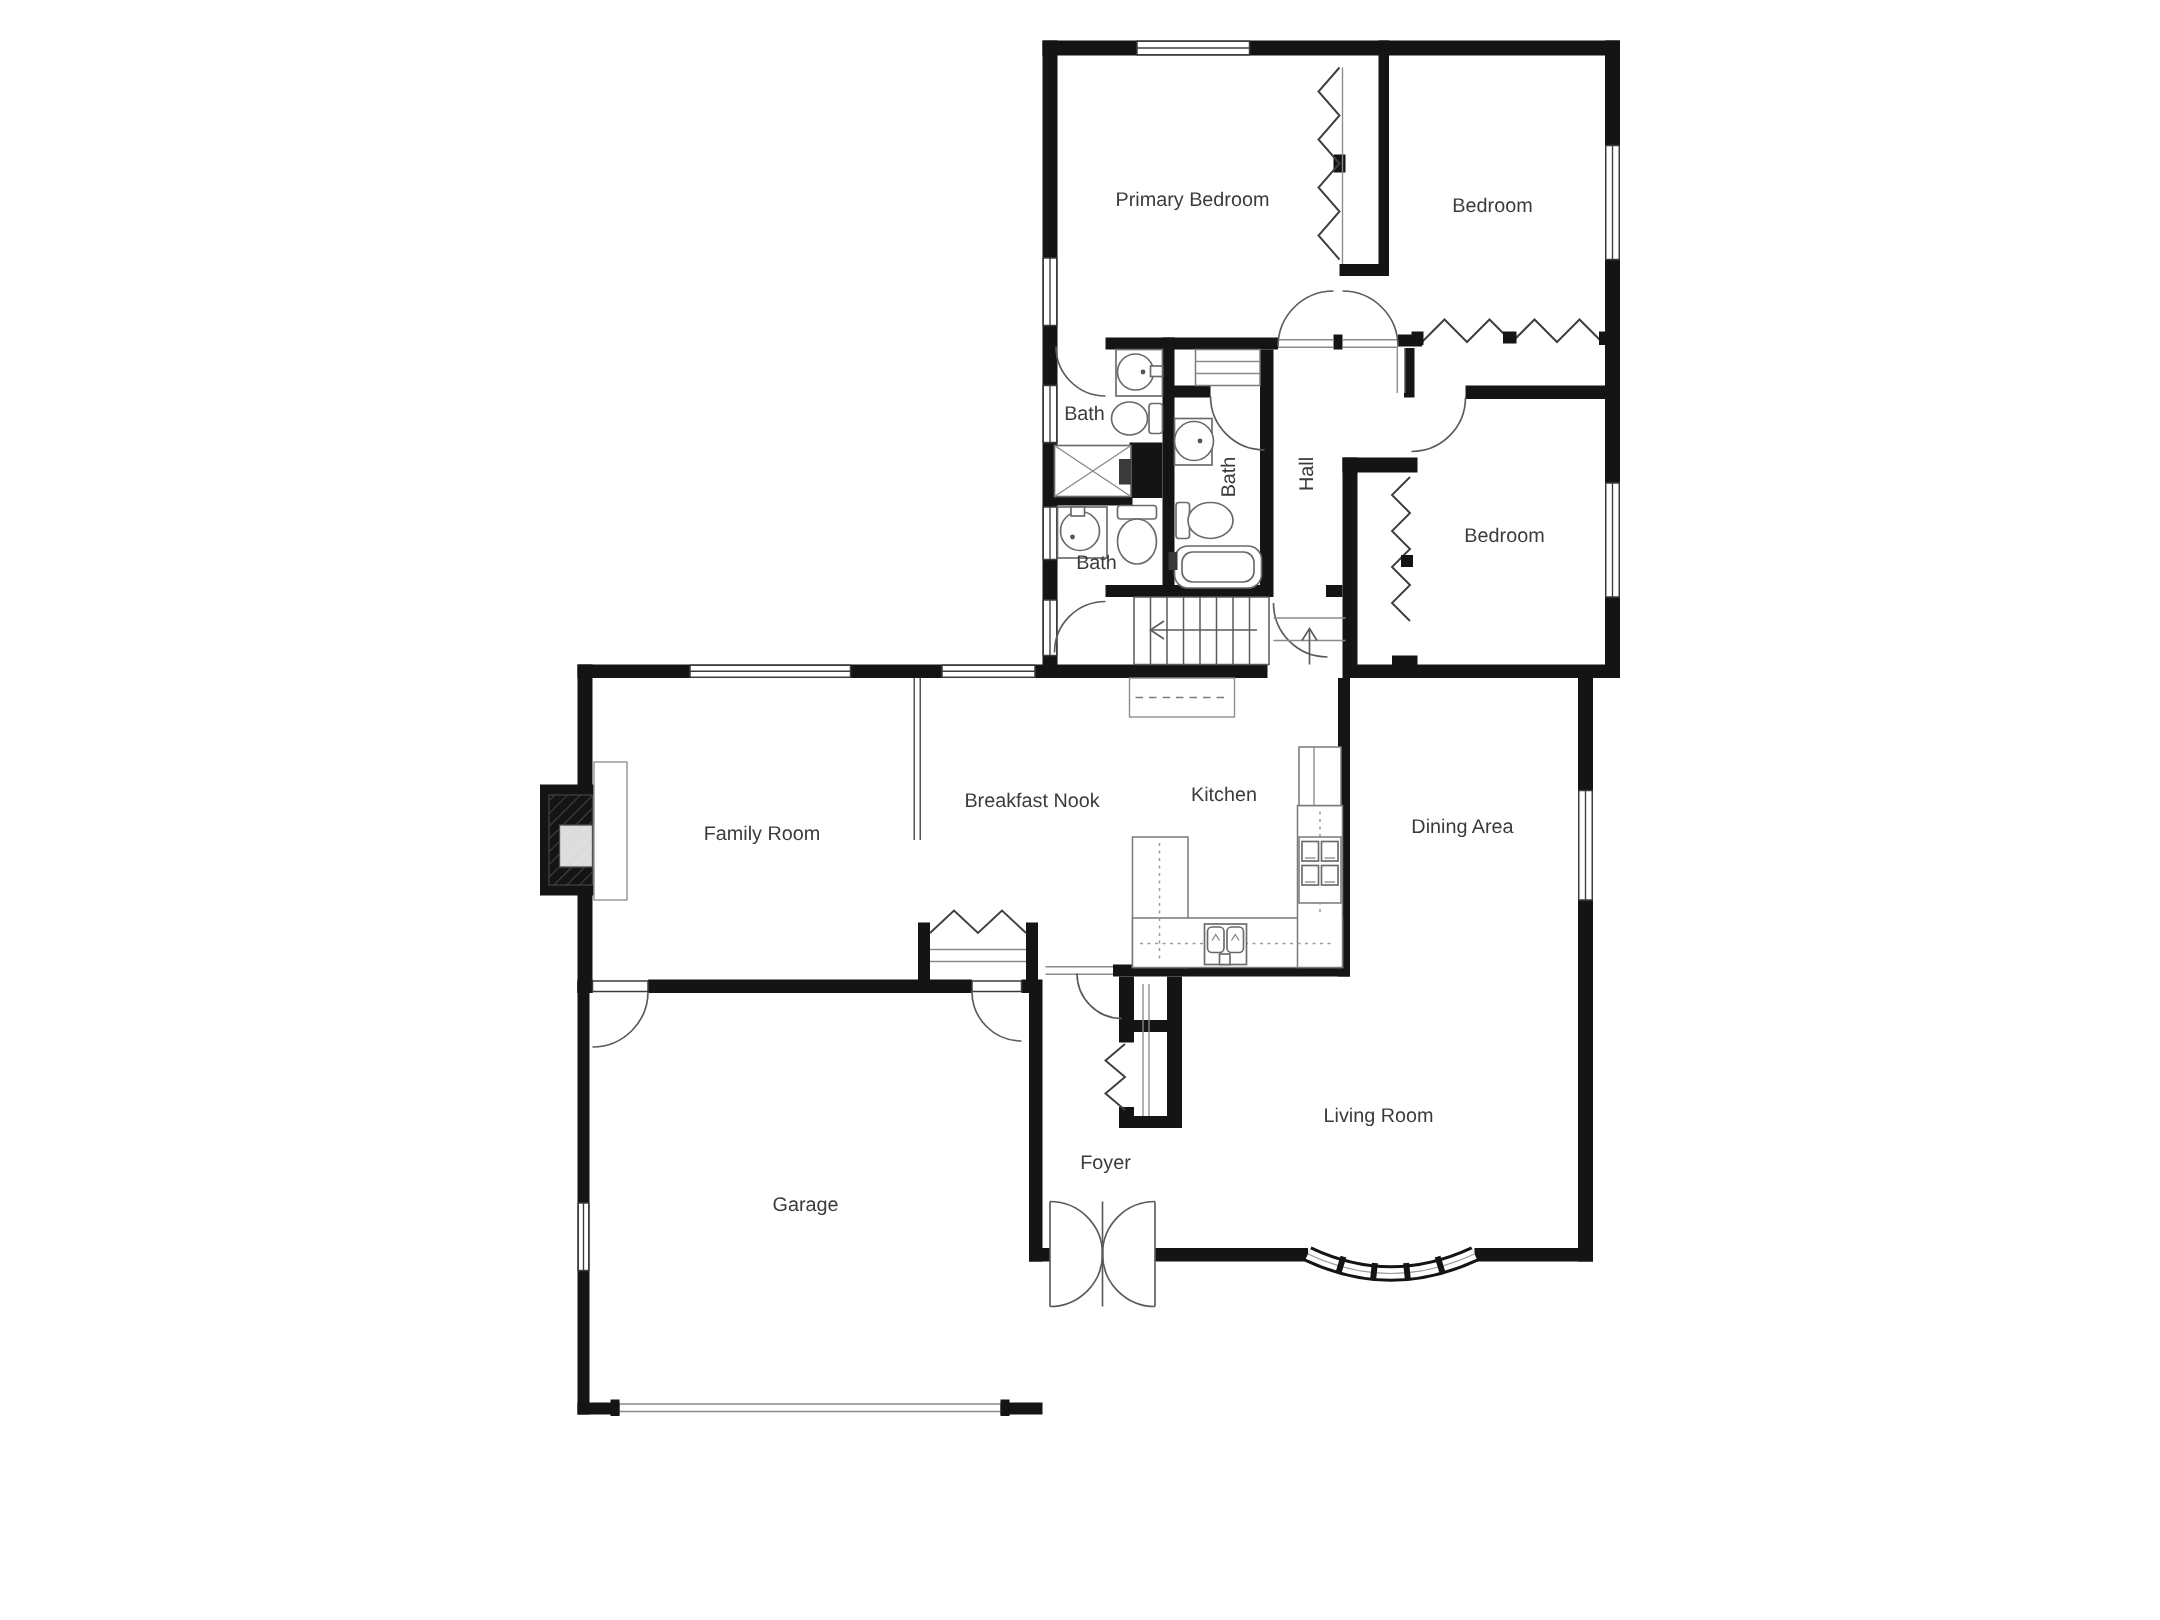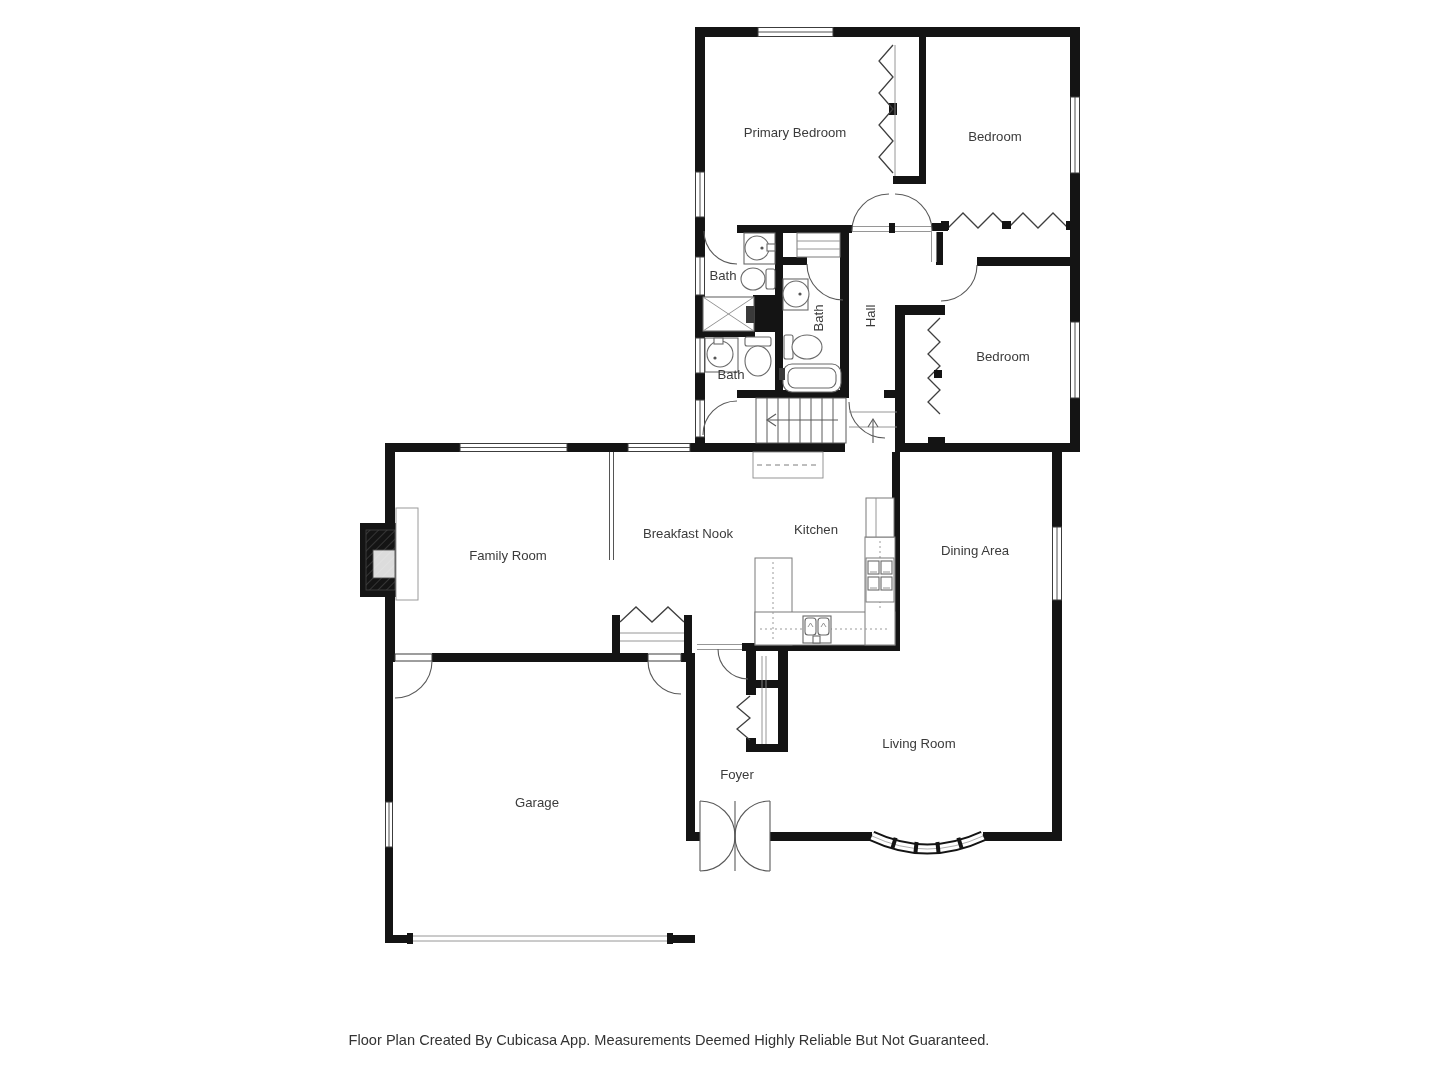--- a/index.html
+++ b/index.html
@@ -1,17 +1,17 @@
 <!DOCTYPE html>
 <html style="--wall: #141414; --line: #4d4d4d; --text: #3b3b3b; --background: #ffffff;"><head>
 <meta charset="utf-8">
 <style>
   html,body{margin:0;padding:0;background:var(--background,#ffffff);}
   .page{position:relative;width:1300px;height:1080px;background:var(--background,#ffffff);
-        font-family:"Liberation Sans",sans-serif;overflow:hidden;padding-left:38px;}
+        font-family:"Liberation Sans",sans-serif;overflow:hidden;}
   svg{position:absolute;left:0;top:0;}
   .wall{fill:var(--wall,#141414);stroke:none;}
   .faint{stroke:#8a8a8a;stroke-width:0.9;fill:none;}
   .dotted{stroke:#9a9a9a;stroke-width:1;stroke-dasharray:2 3;fill:none;}
   .dashed{stroke:#7d7d7d;stroke-width:1;stroke-dasharray:5 4;fill:none;}
   .arc{stroke:#5a5a5a;stroke-width:1.1;fill:none;}
   .zig{stroke:#3f3f3f;stroke-width:1.3;fill:none;}
   .fixture{fill:#ffffff;stroke:#6a6a6a;stroke-width:1.1;}
   .counter{fill:#ffffff;stroke:#7a7a7a;stroke-width:1;}
   .win{fill:#ffffff;stroke:#3c3c3c;stroke-width:1;}
@@ -347,14 +347,13 @@
     <text class="room-label" x="508" y="560">Family Room</text>
     <text class="room-label" x="688" y="538">Breakfast Nook</text>
     <text class="room-label" x="816" y="534">Kitchen</text>
     <text class="room-label" x="975" y="555">Dining Area</text>
     <text class="room-label" x="537" y="807">Garage</text>
     <text class="room-label" x="737" y="779">Foyer</text>
     <text class="room-label" x="919" y="748">Living Room</text>
   </g>
 </svg>
 
-<div class="footer">Floor Plan Created By Cubicasa App. Measurements Deemed Highly Reliable But Not Guaranteed.</div>
 </div>
 
 </body></html>

